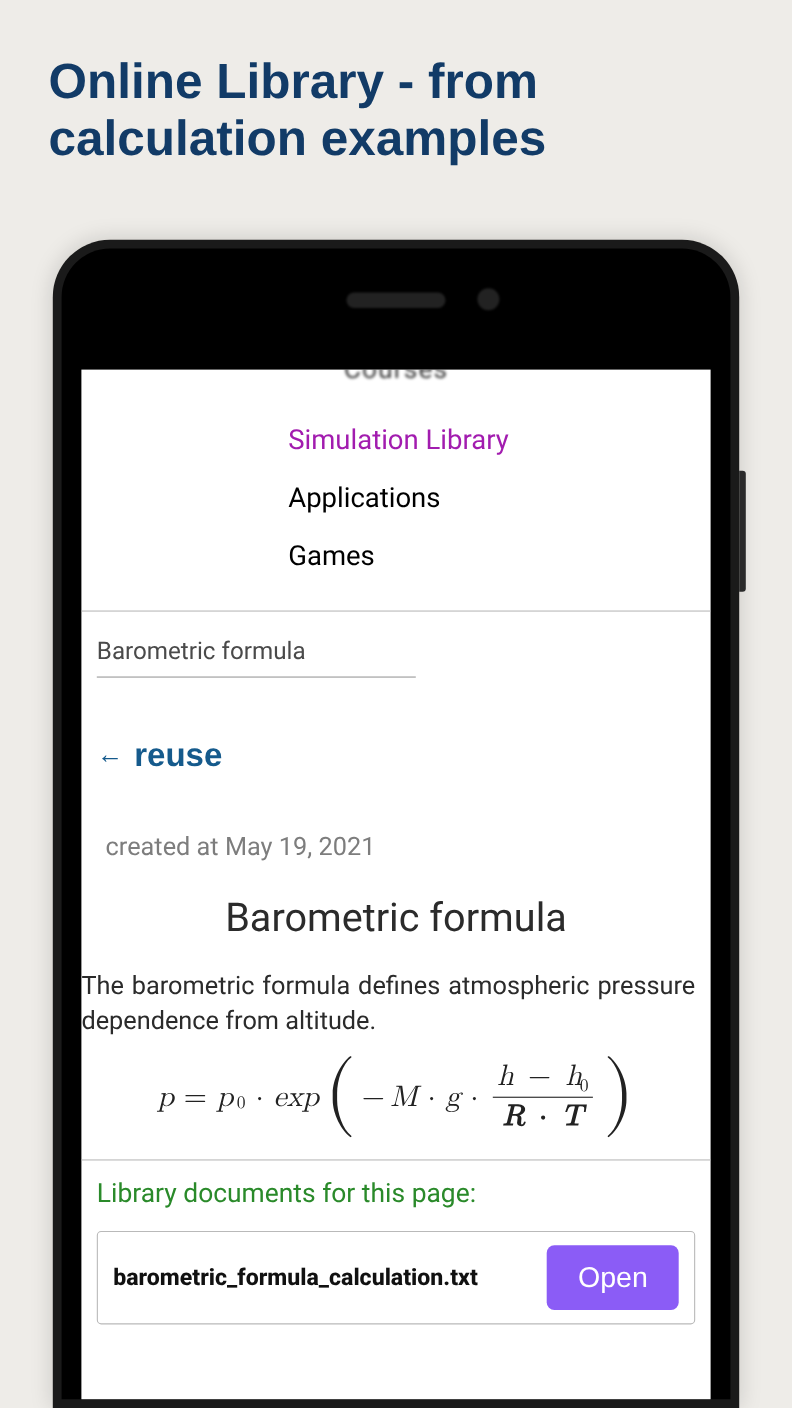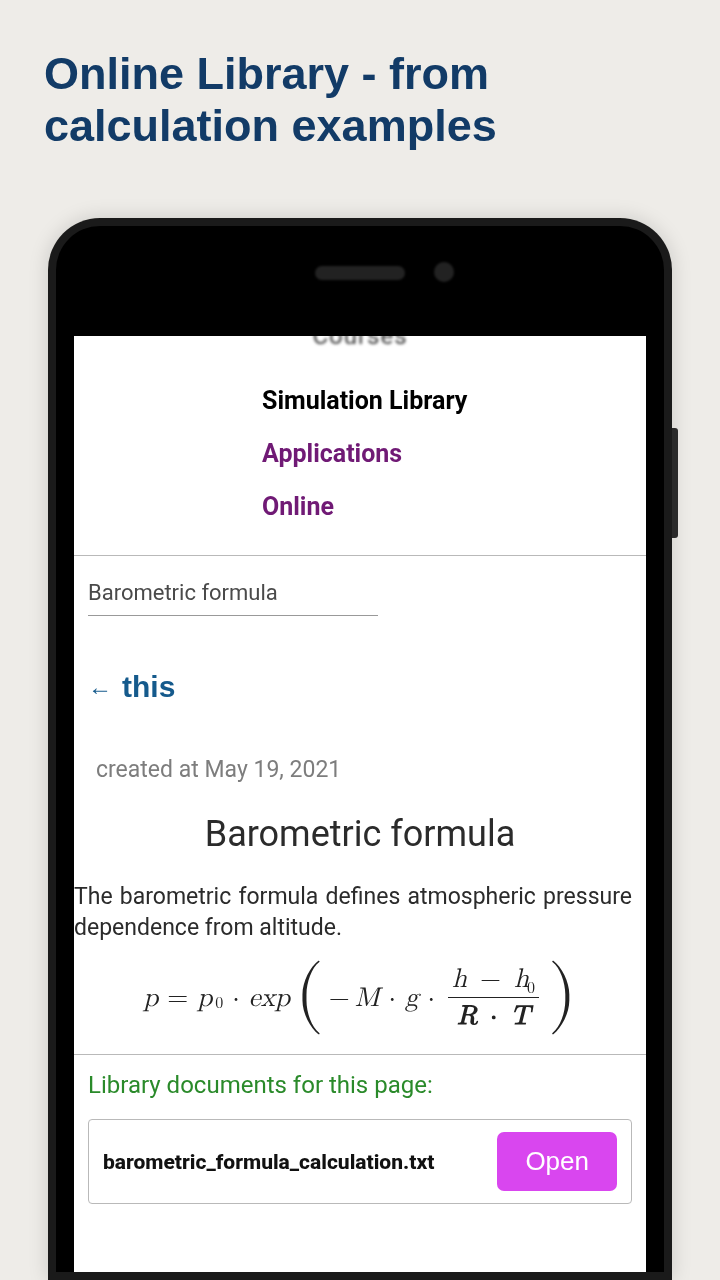--- a/index.html
+++ b/index.html
@@ -84,27 +84,27 @@
     color: #3a3a3a;
     margin-bottom: 26px;
     filter: blur(1.5px);
     letter-spacing: 1px;
     height: 12px;
     overflow: visible;
     line-height: 0;
   }
   .nav-item {
     font-size: 25px;
-    color: #701a75;
+    color: #000000;
     padding: 12px 0 12px 188px;
-    font-weight: 700;
+    font-weight: 400;
   }
   .nav-item.active {
-    color: #000000;
-    font-weight: 700;
+    color: #a21caf;
+    font-weight: 400;
   }
   .breadcrumb-area {
     padding: 24px 14px 0 14px;
   }
   .breadcrumb {
     display: inline-block;
     font-size: 22px;
     color: #4a4a4a;
     padding-bottom: 10px;
     min-width: 290px;
@@ -209,21 +209,21 @@
     padding: 12px 14px 12px 14px;
     gap: 12px;
   }
   .attachment-name {
     font-weight: 800;
     font-size: 21px;
     color: #111;
     white-space: nowrap;
   }
   .open-btn {
-    background: #d946ef;
+    background: #8b5cf6;
     color: #fff;
     border: none;
     border-radius: 7px;
     font-size: 26px;
     padding: 14px 28px;
     font-weight: 500;
   }
 </style>
 </head>
 <body>
@@ -235,30 +235,30 @@
   <div class="phone-bezel">
     <div class="phone-speaker"></div>
     <div class="phone-camera"></div>
 
     <div class="screen">
 
       <div class="nav-section">
         <div class="nav-truncated">Courses</div>
         <div class="nav-item active">Simulation Library</div>
         <div class="nav-item">Applications</div>
-        <div class="nav-item">Online</div>
+        <div class="nav-item">Games</div>
       </div>
 
       <div class="breadcrumb-area">
         <span class="breadcrumb">Barometric formula</span>
       </div>
 
       <div class="back-link">
         <span class="back-arrow">←</span>
-        <span>this</span>
+        <span>reuse</span>
       </div>
 
       <div class="created-at">created at May 19, 2021</div>
 
       <div class="doc-title">Barometric formula</div>
 
       <div class="doc-body">The barometric formula defines atmospheric pressure dependence from altitude.</div>
 
       <div class="formula-area">
         <span class="formula">

